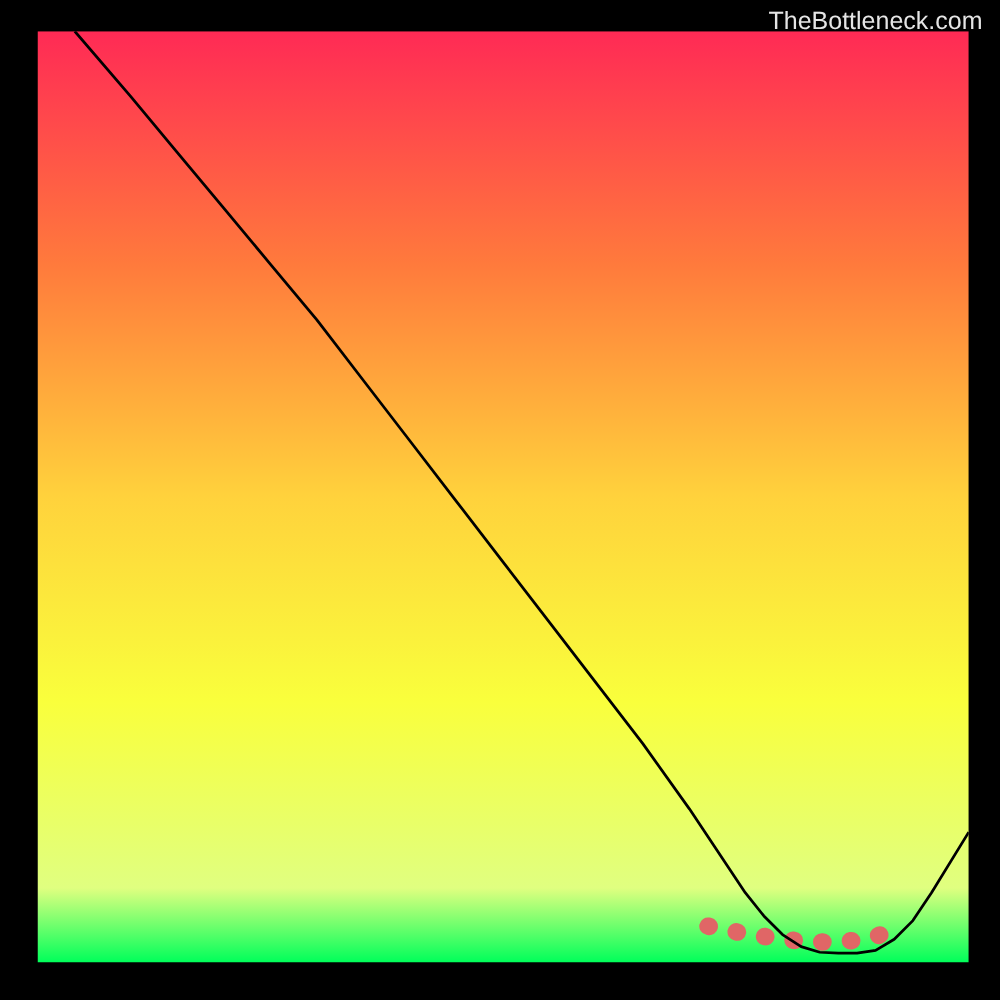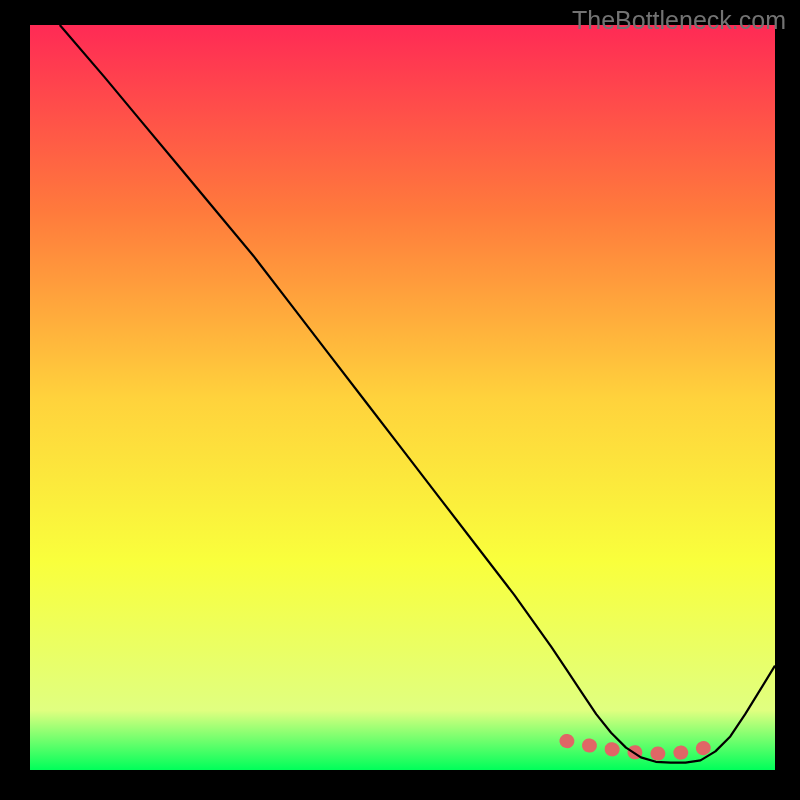--- a/index.html
+++ b/index.html
@@ -9,22 +9,22 @@
     width: 800px;
     height: 800px;
     position: relative;
     overflow: hidden;
     font-family: Arial, sans-serif;
   }
   .watermark {
     position: absolute;
     top: 6px;
     right: 14px;
-    color: #737373;
-    font-size: 25px;
+    color: #e5e5e5;
+    font-size: 20px;
     font-weight: 500;
     z-index: 10;
   }
   .plot-area {
     position: absolute;
     left: 30px;
     top: 25px;
     width: 745px;
     height: 745px;
   }

